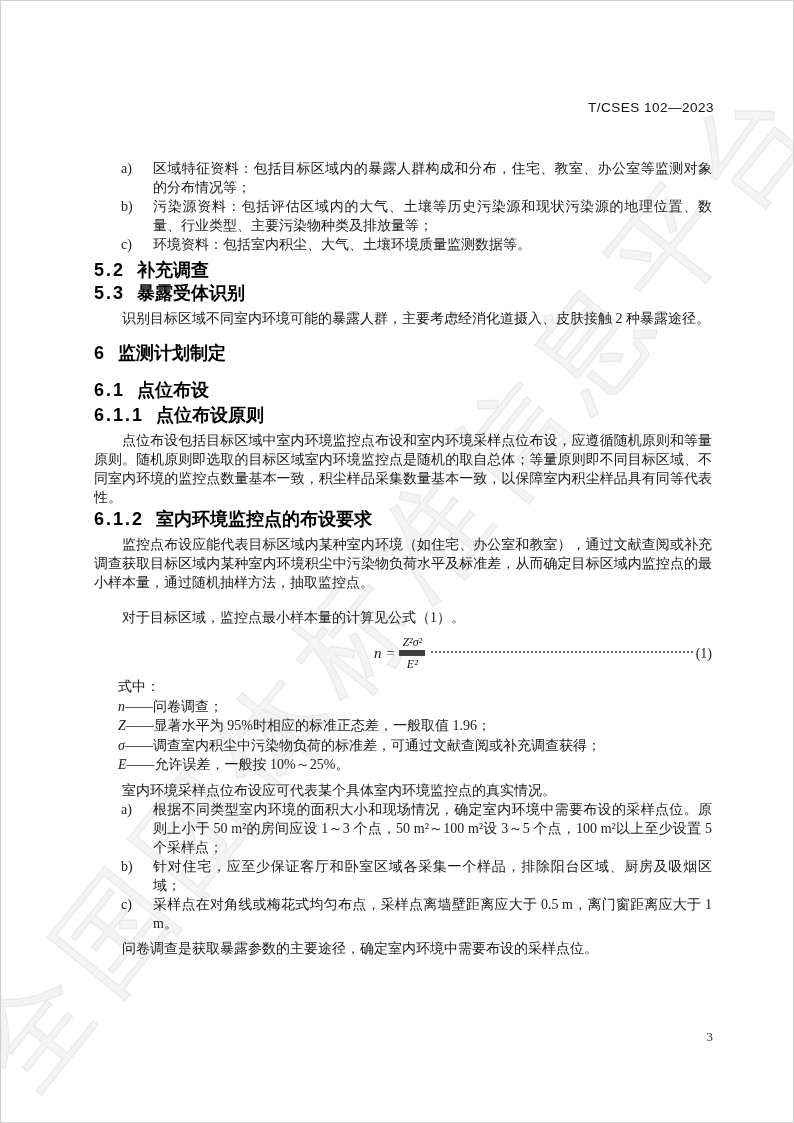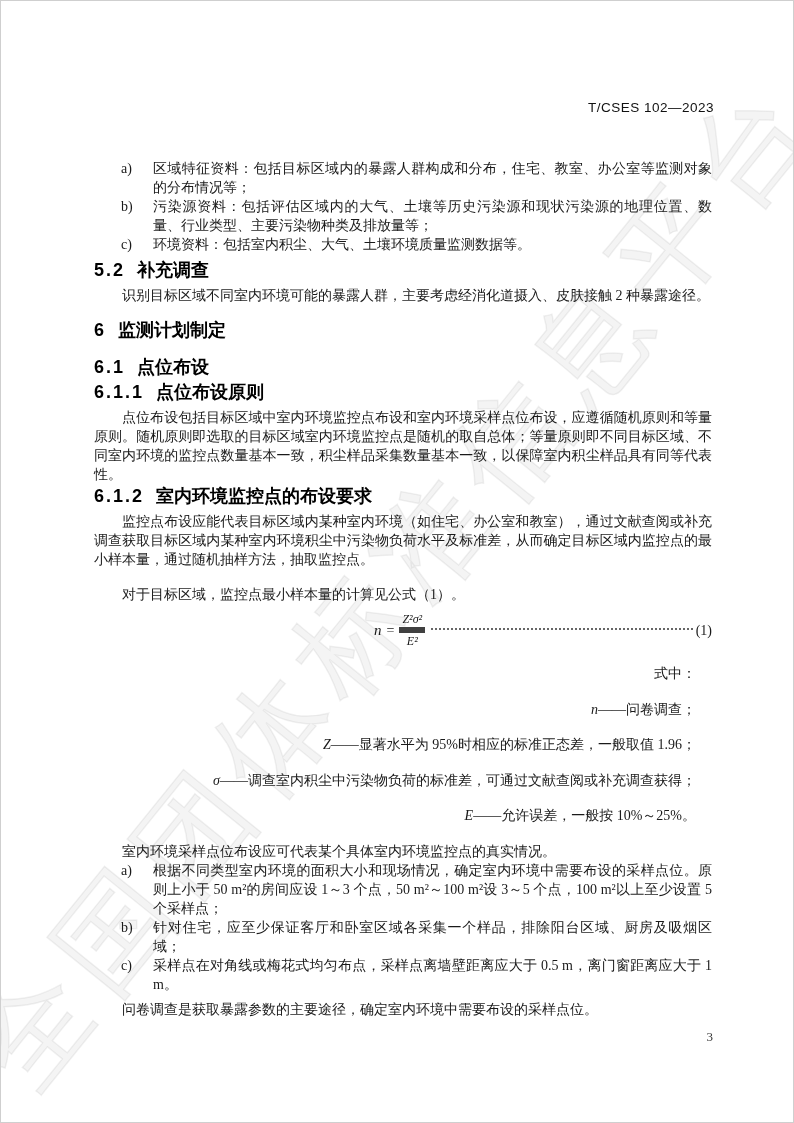--- a/index.html
+++ b/index.html
@@ -57,21 +57,21 @@
   .frac {
     display:inline-flex; flex-direction:column; align-items:center;
     font-style:italic; font-size:12px; line-height:14px; vertical-align:middle;
   }
   .frac .fr-num { border-bottom:6px solid #404040; padding:0 3px 1px 3px; }
   .frac .fr-den { padding-top:1px; }
   .leader { flex:1 1 auto; height:0; border-bottom:2px dotted #666; margin:0 3px 0 6px; transform:translateY(-1px); }
   .f-no { flex:0 0 auto; }
   
   .where { margin-top:6px; margin-left:24px; }
-  .where-line { margin:16px; line-height:19.5px; text-align:right; }
+  .where-line { margin:0; line-height:19.5px; text-align:left; }
   .w-var { font-style:italic; }
   .footer {
     position:absolute; top:1028px; right:80px;
     font-size:13px; color:#333;
   }
 </style>
 </head>
 <body>
 
 <div class="page">
@@ -92,20 +92,23 @@
     </div>
     <div class="li">
       <span class="li-label">c)</span>
       <span class="li-text">环境资料：包括室内积尘、大气、土壤环境质量监测数据等。</span>
     </div>
 
     <h3 class="hd mt7">
       <span class="hd-num">5.2</span><span class="hd-title">补充调查</span>
     </h3>
 
+    <h3 class="hd mt4">
+      <span class="hd-num">5.3</span><span class="hd-title">暴露受体识别</span>
+    </h3>
     <p class="para mt8 indent">识别目标区域不同室内环境可能的暴露人群，主要考虑经消化道摄入、皮肤接触 2 种暴露途径。</p>
 
     <h2 class="hd mt16">
       <span class="hd-num">6</span><span class="hd-title">监测计划制定</span>
     </h2>
 
     <h3 class="hd mt18">
       <span class="hd-num">6.1</span><span class="hd-title">点位布设</span>
     </h3>
 

